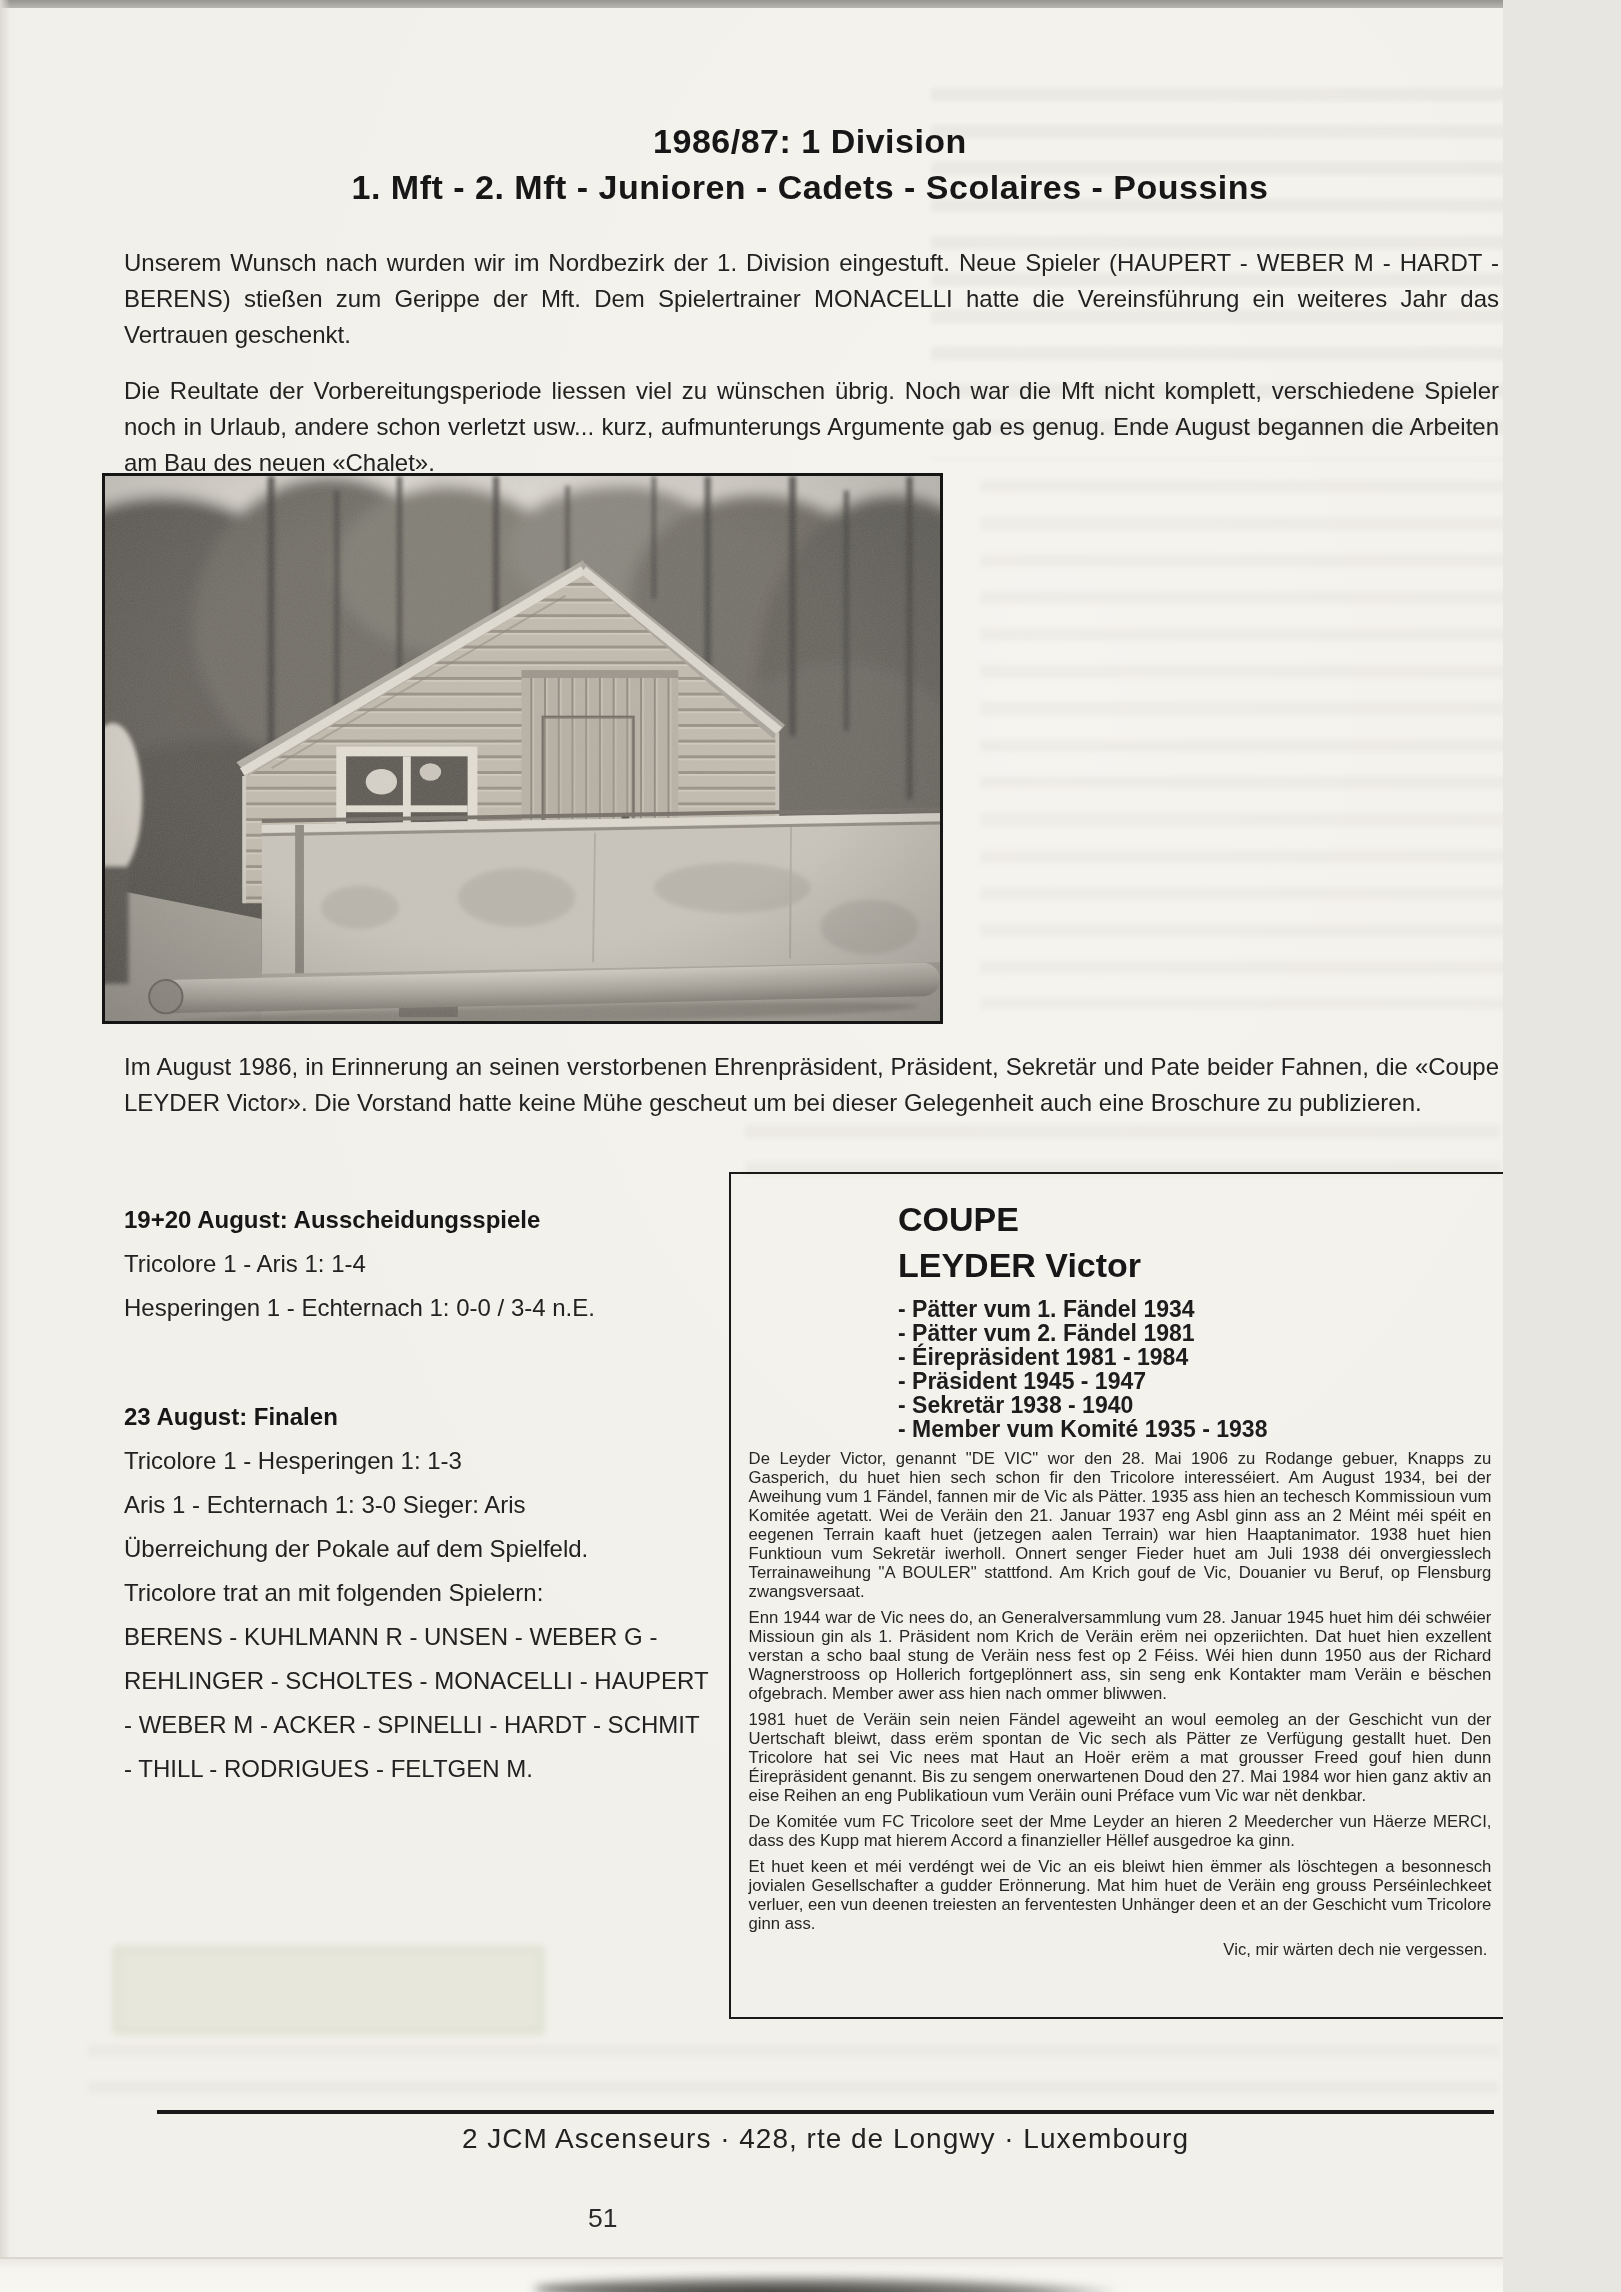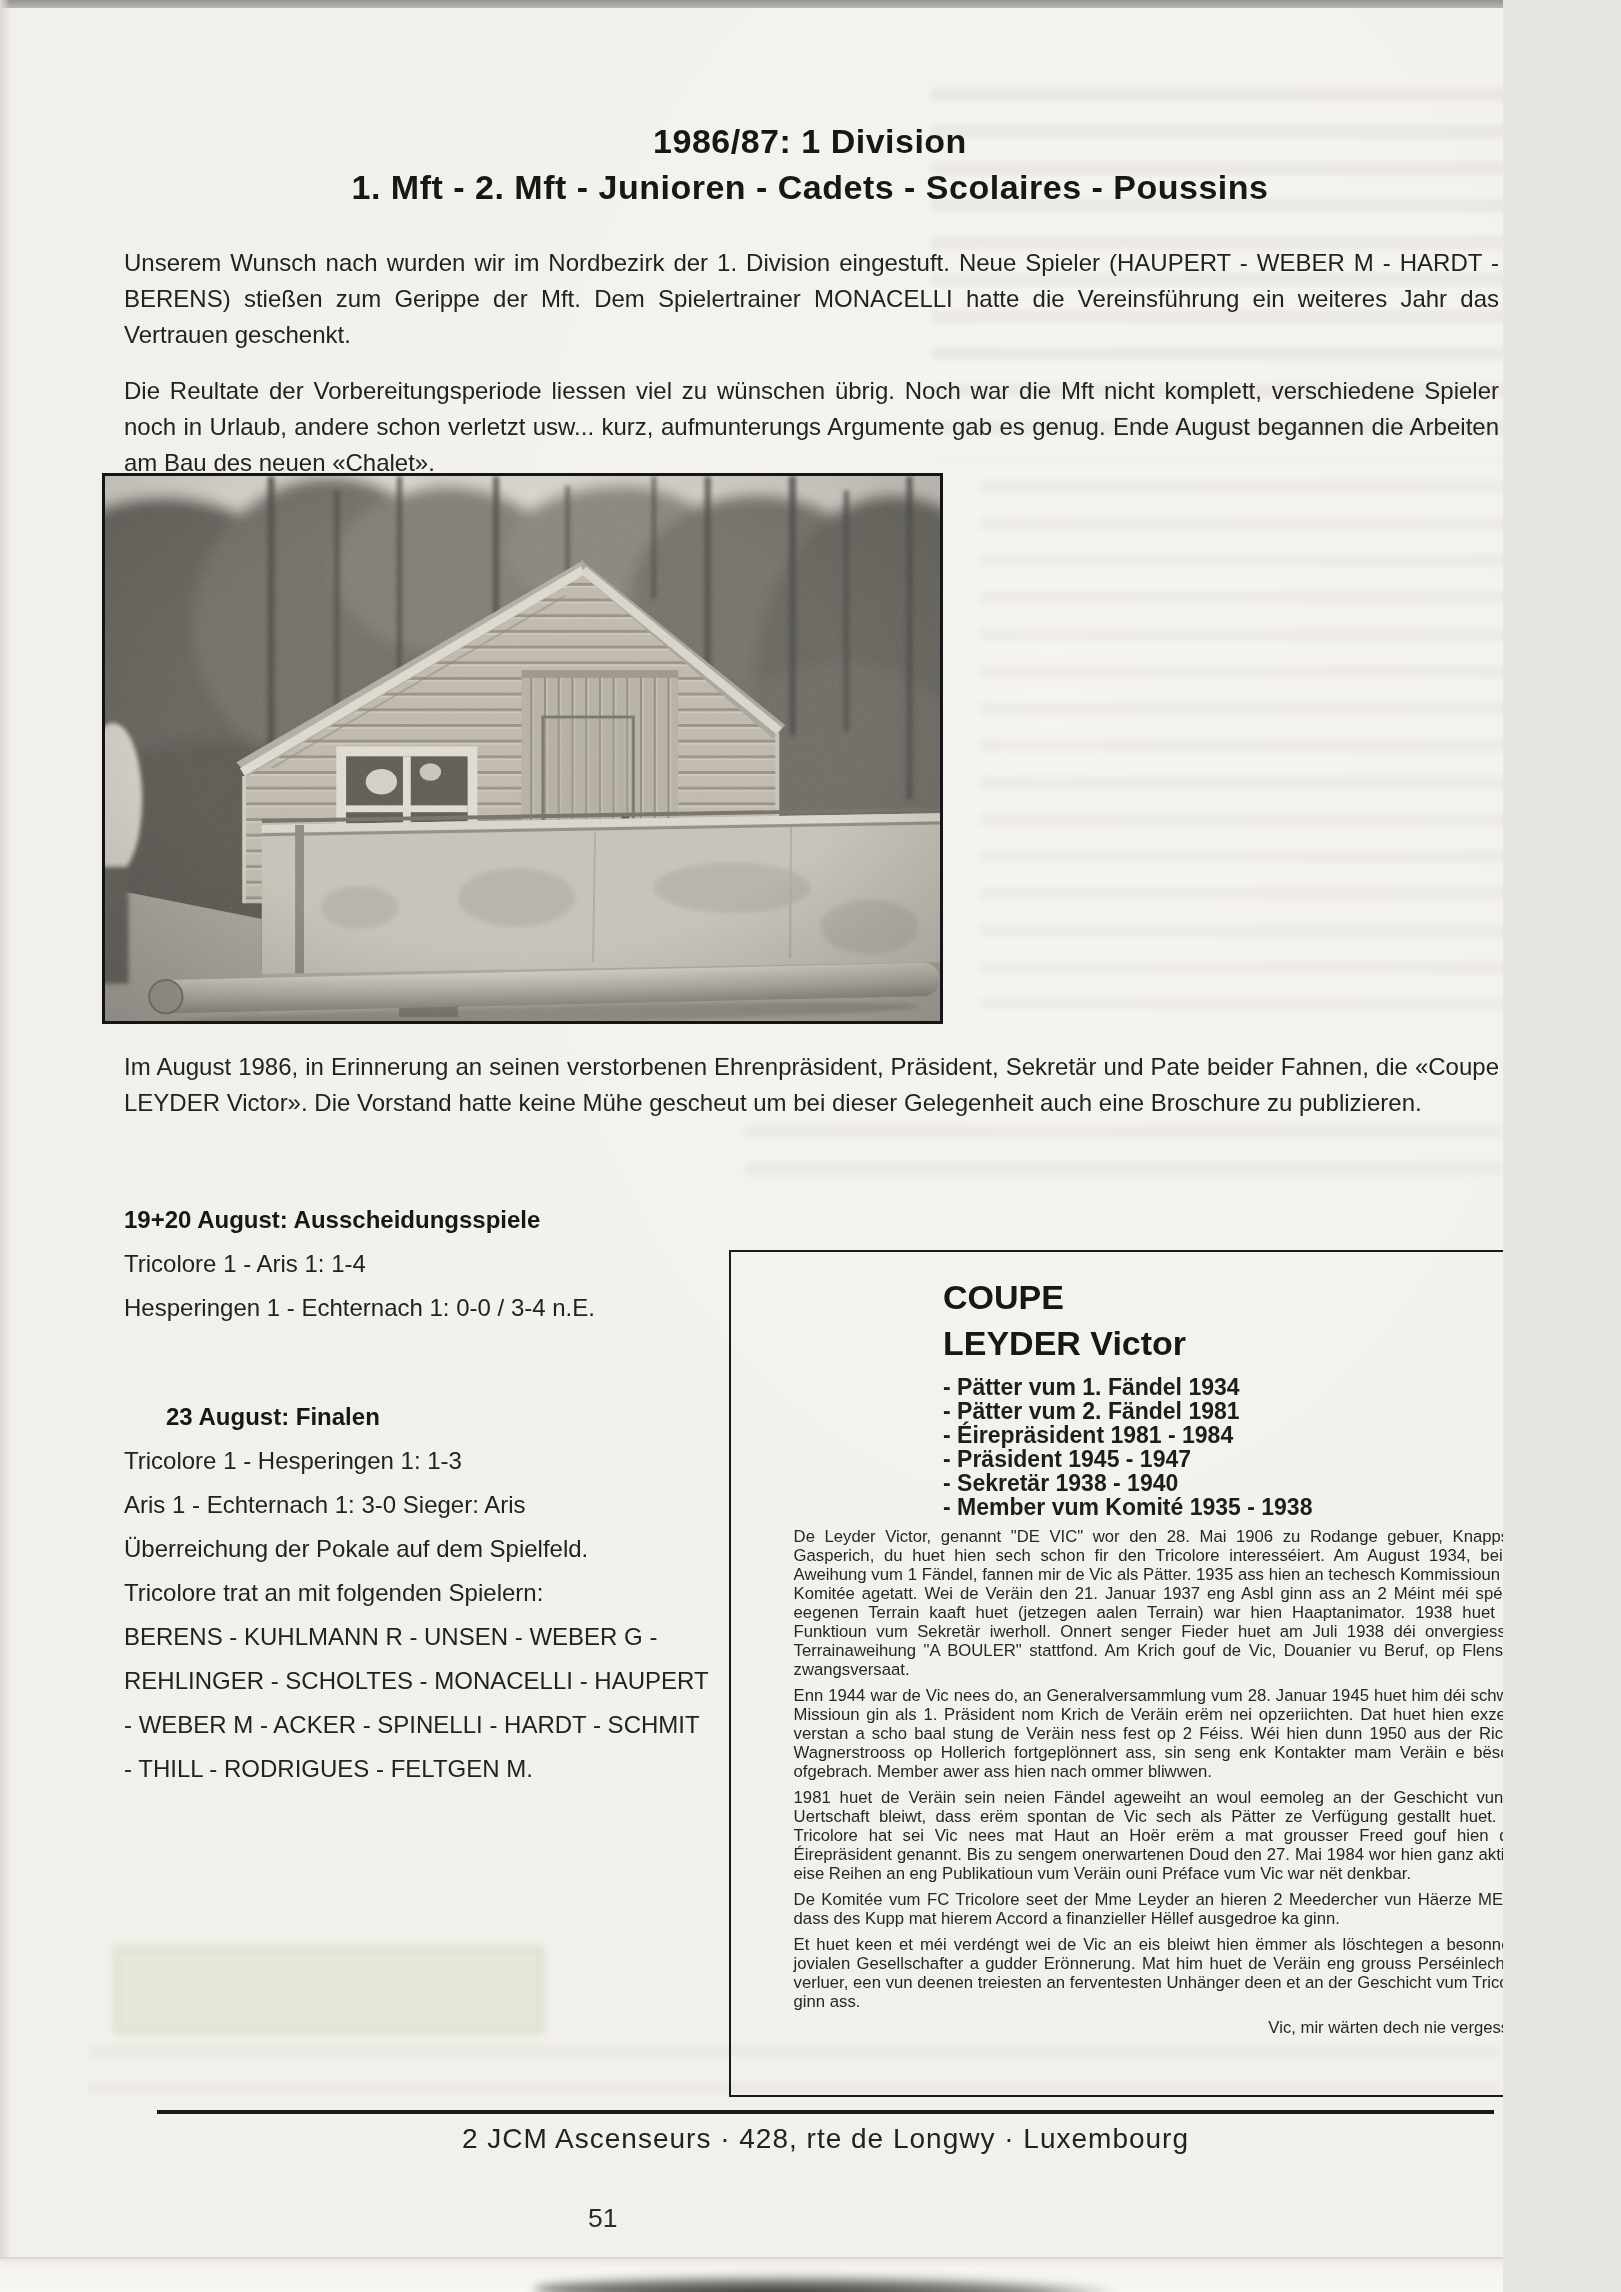--- a/index.html
+++ b/index.html
@@ -31,23 +31,23 @@
   .par{font-size:24px;line-height:36px;text-align:justify;color:#222;}
   .p1{left:124px;top:245px;width:1375px;}
   .p2{left:124px;top:373px;width:1375px;}
   .caption{left:124px;top:1049px;width:1375px;}
   
   .photo{left:102px;top:473px;width:835px;height:545px;border:3.9px solid #151515;background:#cfcdc8;}
   .photo svg{display:block;filter:blur(0.3px) contrast(.95) sepia(.05) brightness(1.01);}
   
   .results{left:124px;top:1198px;width:588px;font-size:24px;line-height:44px;color:#222;}
   .res-h{font-weight:bold;color:#171717;}
-  .gap2{margin-top:65px;margin-left:42px;}
-  
-  .coupe{left:729px;top:1250px;width:778px;height:843px;border:2.9px solid #1a1a1a;box-sizing:content-box;padding-left:45px;}
+  .gap2{margin-top:65px;}
+  
+  .coupe{left:729px;top:1172px;width:778px;height:843px;border:2.9px solid #1a1a1a;box-sizing:content-box;}
   .coupe-title{margin:21.6px 0 0 167px;font-size:34px;line-height:46px;font-weight:bold;color:#171717;}
   .honors{margin:9.8px 0 0 167px;font-size:23px;line-height:24px;font-weight:bold;color:#1d1d1d;}
   .coupe-body{margin:7.8px 17.6px 0 17.6px;font-size:16.7px;line-height:19px;text-align:justify;color:#262626;}
   .coupe-body p{margin:0 0 6.9px 0;}
   .closing{margin:3.9px 21.6px 0 0;text-align:right;font-size:16.7px;color:#262626;}
   
   .rule{left:157px;top:2110px;width:1337px;height:3.9px;background:#1a1a1a;}
   .sponsor{left:157px;top:2123px;width:1337px;text-align:center;font-size:28px;letter-spacing:1px;color:#222;}
   .pageno{left:588px;top:2203px;width:284px;font-size:26.5px;color:#2a2a2a;}
 </style>

